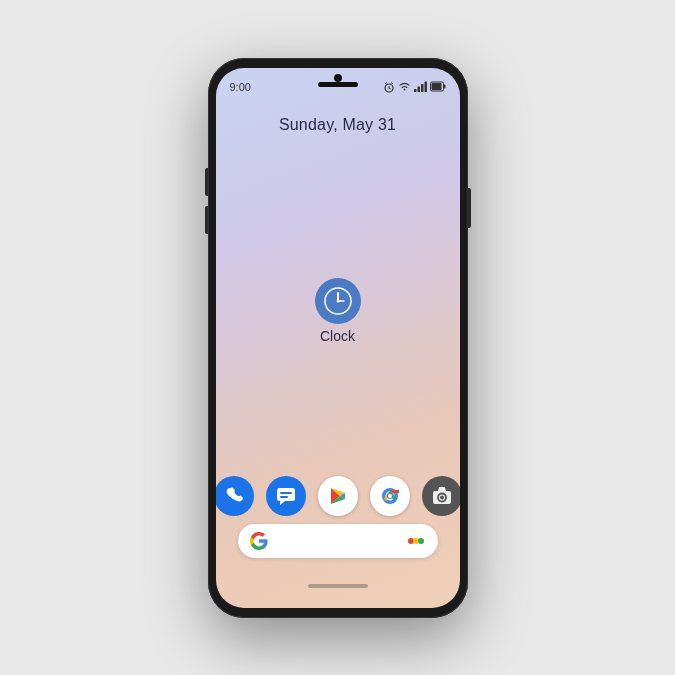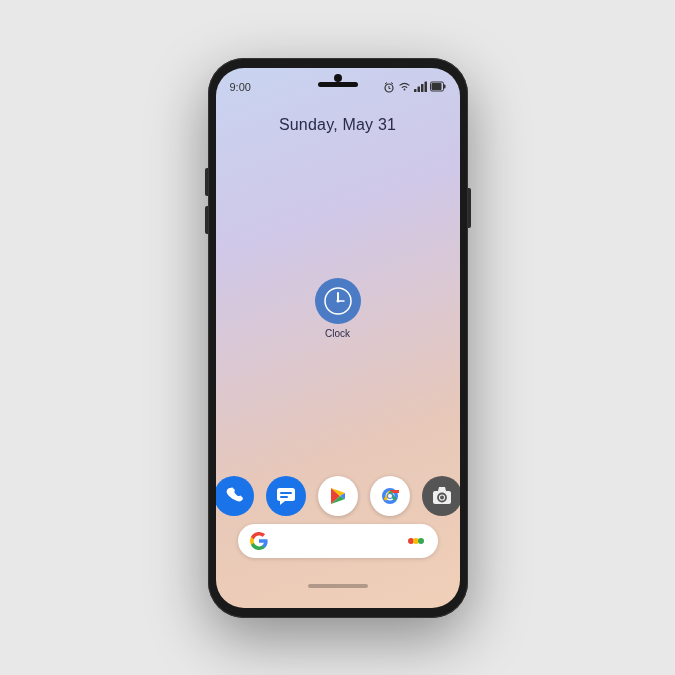--- a/index.html
+++ b/index.html
@@ -149,21 +149,21 @@
       height: 46px;
       background: #4a7bc4;
       border-radius: 50%;
       display: flex;
       align-items: center;
       justify-content: center;
       position: relative;
     }
 
     .clock-label {
-      font-size: 10px;
+      font-size: 14px;
       color: #2a2a4a;
       text-align: center;
     }
 
     
     .dock-area {
       position: absolute;
       bottom: 50px;
       left: 0;
       right: 0;

